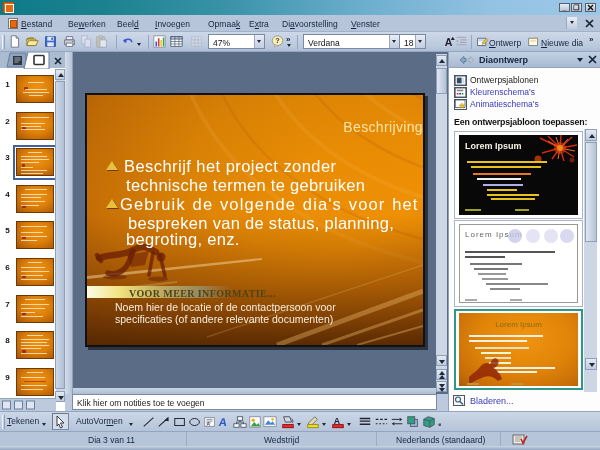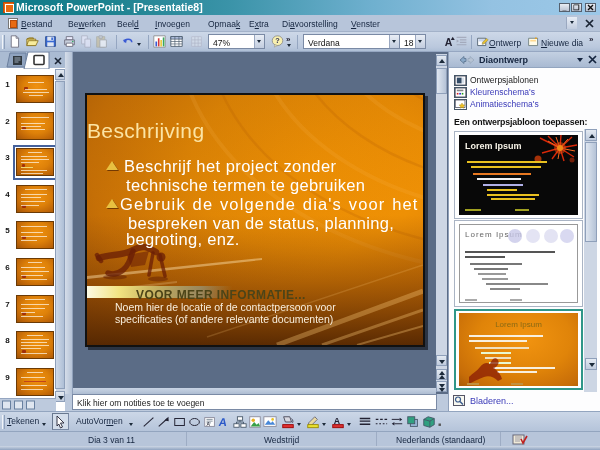--- a/index.html
+++ b/index.html
@@ -69,21 +69,20 @@
 
 #statusbar { left:0; top:432px; width:600px; height:14px; background:#b7c5da; font-size:8.5px; color:#15253f; }
 .ssec { position:absolute; top:0; height:14px; border-right:1px solid #9dacc4; }
 
 #bottomedge { left:0; top:446px; width:600px; height:4px; background:linear-gradient(180deg,#cdd7e5,#8fa3c0); }
 </style>
 </head>
 <body>
 <div class="abs" id="titlebar">
   <div id="ppicon"></div>
-  <div class="ttxt">Microsoft PowerPoint - [Presentatie8]</div>
   <div class="winbtn" style="left:559px;">_</div>
   <div class="winbtn" style="left:571px;">❐</div>
   <div class="winbtn" style="left:585px;">
       <svg width="9" height="7" style="position:absolute;left:0px;top:0px;">
         <path d="M2 1 L7 6 M7 1 L2 6" stroke="#111" stroke-width="1.4"></path>
       </svg>
     </div>
 </div>
 <div class="abs" id="menubar">
   <div id="docicon"></div>
@@ -393,29 +392,29 @@
         <path d="M10 160 L14 166" stroke-width="4.5"></path>
       </g>
       <path d="M40 160 L62 156 L58 170 L44 172 Z" fill="#6a1e05" fill-opacity="0.55"></path>
       <circle cx="74" cy="162" r="4.5" fill="#6a1e05" fill-opacity="0.75"></circle>
       <g fill="#5a1804" fill-opacity="0.45">
         <ellipse cx="71" cy="184" rx="10" ry="2.5"></ellipse>
         <ellipse cx="28" cy="182" rx="12" ry="2.5"></ellipse>
       </g>
       <rect x="0" y="191" width="145" height="12" fill="url(#band)"></rect>
     </svg>
-    <div style="position:absolute;left:0;top:24px;width:336px;text-align:left;font-size:21px;color:#fce4a4;letter-spacing:0.35px;">Beschrijving</div>
+    <div style="position:absolute;left:0;top:24px;width:336px;text-align:right;font-size:14px;color:#fce4a4;letter-spacing:0.35px;">Beschrijving</div>
     <div class="bullet" style="left:19px;top:66px;"></div>
     <div class="btext" style="left:37px;top:62px;letter-spacing:0.45px;">Beschrijf het project zonder</div>
     <div class="btext" style="left:39px;top:81px;">technische termen te gebruiken</div>
     <div class="bullet" style="left:19px;top:104px;"></div>
     <div class="btext" style="left:33px;top:100px;letter-spacing:1.15px;word-spacing:1px;">Gebruik de volgende dia's voor het</div>
     <div class="btext" style="left:39px;top:135px;">begroting, enz.</div>
     <div class="btext" style="left:41px;top:119px;">bespreken van de status, planning,</div>
-    <div style="position:absolute;left:49px;top:193px;font-size:12px;font-weight:bold;color:#4c4418;letter-spacing:0.4px;">VOOR MEER INFORMATIE...</div>
+    <div style="position:absolute;left:42px;top:193px;font-size:10px;font-weight:bold;color:#4c4418;letter-spacing:0.4px;font-family:Liberation Serif, serif;">VOOR MEER INFORMATIE...</div>
     <div style="position:absolute;left:28px;top:206px;font-size:10.5px;color:#f8eedd;line-height:12px;">Noem hier de locatie of de contactpersoon voor<br>specificaties (of andere relevante documenten)</div>
   </div>
   <div style="position:absolute;left:8px;top:336px;width:363px;height:6px;background:linear-gradient(180deg,#c9d4e4,#aebdd2);"></div>
   <div id="vscroll">
     <div class="sbtn" style="top:1px;">
         <i class="tu" style="left:2px;top:3px;"></i>
       </div>
     <div style="position:absolute;left:0;top:14px;width:11px;height:26px;background:linear-gradient(90deg,#dfe6f0,#b5c3d7);border:1px solid #8fa0ba;"></div>
     <div class="sbtn" style="top:301px;">
         <i class="td" style="left:2px;top:4px;"></i>

